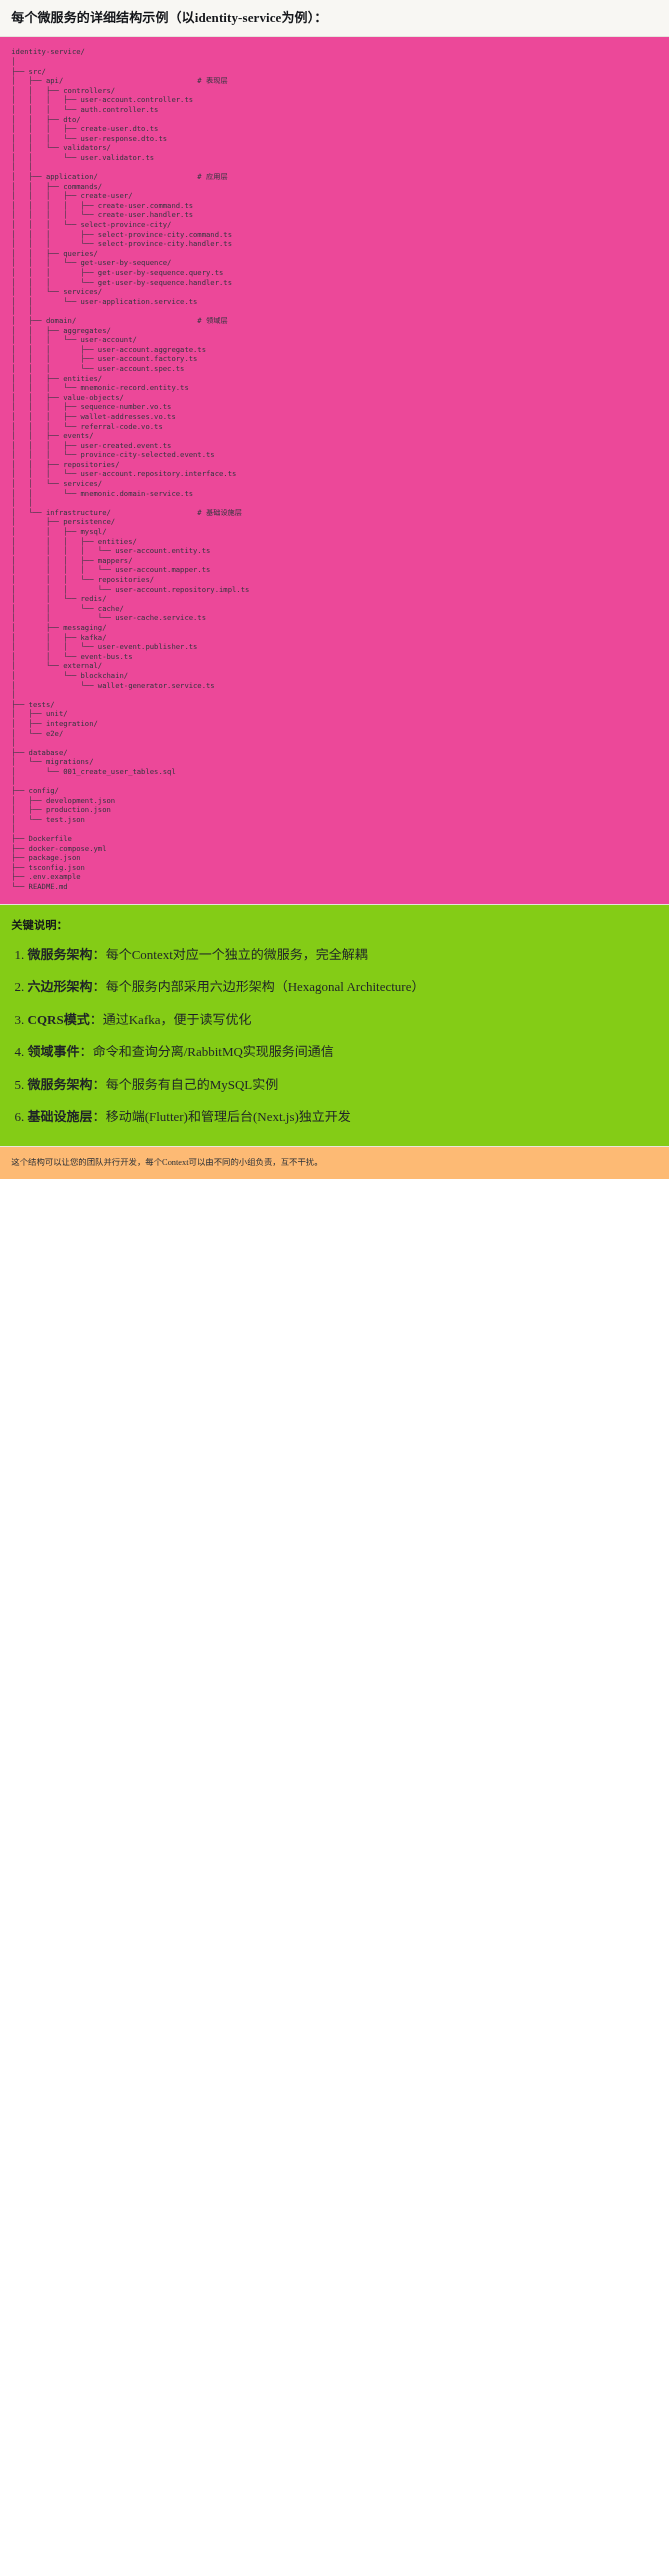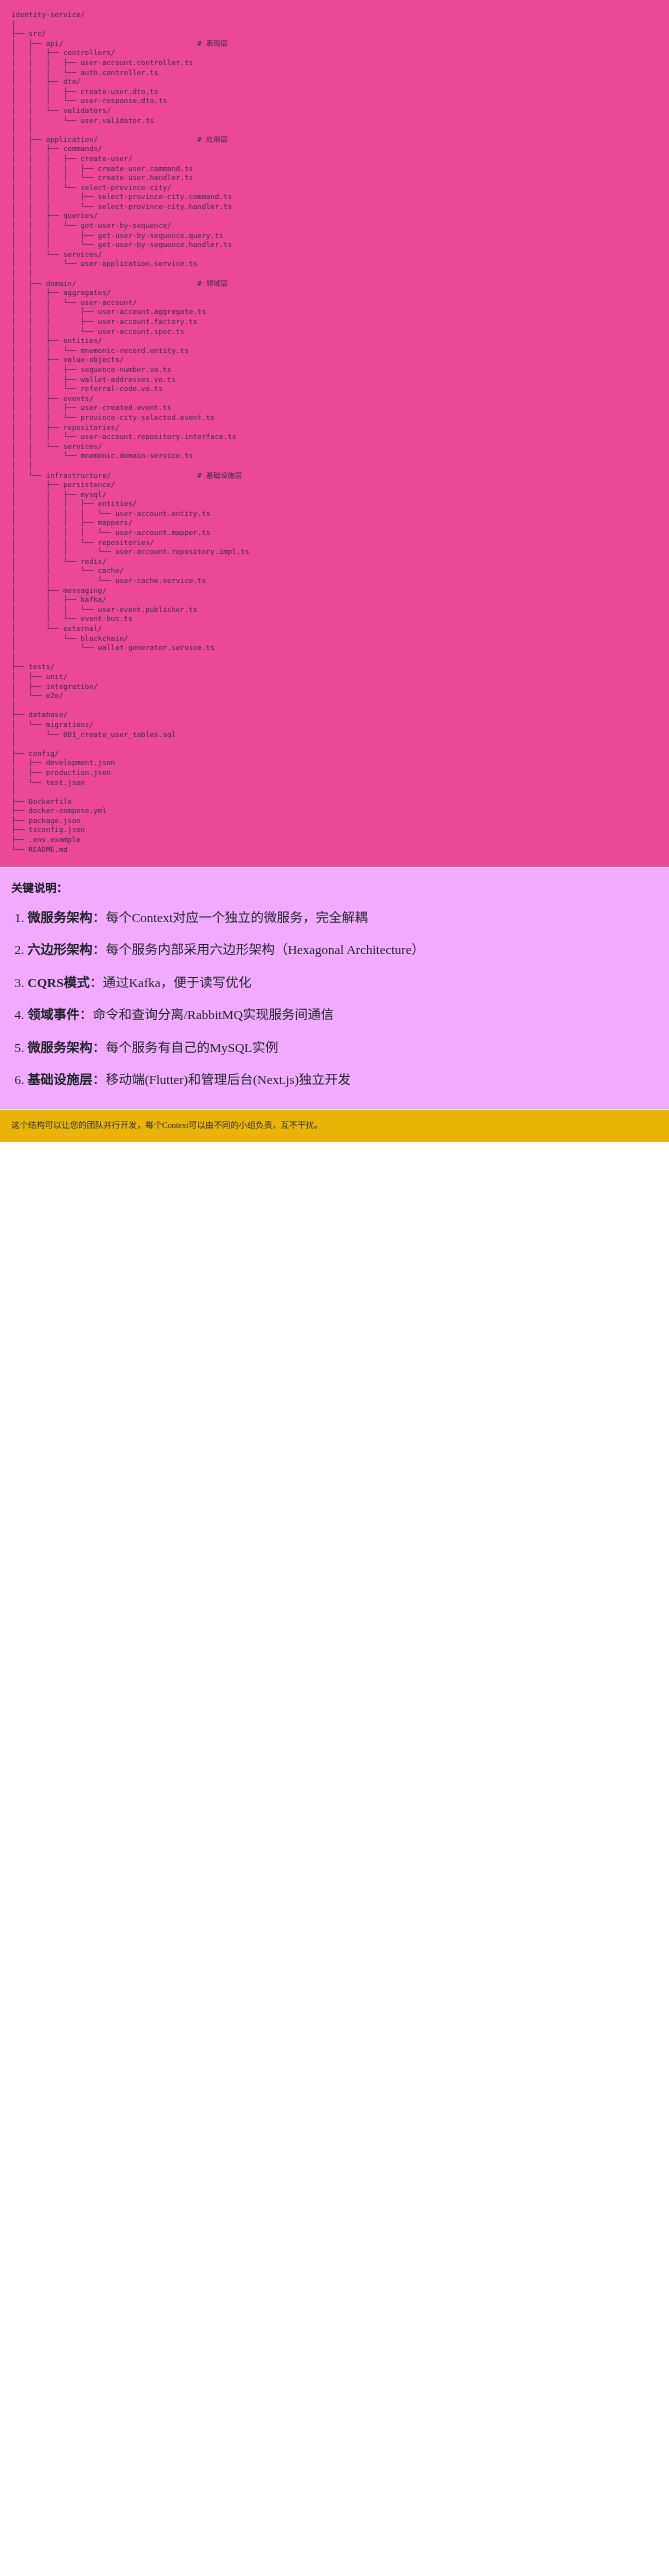--- a/index.html
+++ b/index.html
@@ -51,21 +51,21 @@
     font-size: 7.2px;
     line-height: 9.6px;
     color: #2f363d;
     white-space: pre;
     tab-size: 4;
     overflow: visible;
   }
 
   
   .notes {
-    background: #f0abfc;
+    background: #84cc16;
     padding: 11.3px 11.3px 6.3px 11.3px;
     box-sizing: border-box;
   }
   .notes-title {
     margin: 0 0 12.5px 0;
     font-size: 11.3px;
     font-weight: 700;
     color: #14161a;
     font-family: "Liberation Serif", "DejaVu Serif", serif;
   }
@@ -84,38 +84,41 @@
   ol.notes-list > li::marker {
     font-weight: 400;
   }
   .note-term {
     font-weight: 700;
   }
   .note-sep { font-weight: 400; }
   .note-desc { font-weight: 400; }
 
   .closing {
-    background: #eab308;
+    background: #fdba74;
     border-top: 0.6px solid #eae7e0;
     padding: 8.8px 11.3px 10px 11.3px;
     box-sizing: border-box;
   }
   .closing p {
     margin: 0;
     font-size: 8.4px;
     line-height: 1.6;
     color: #2c3137;
     font-family: "Liberation Serif", "DejaVu Serif", serif;
   }
 </style>
 </head>
 <body>
 
 <div class="page">
 
+  <div class="heading-band">
+    <h1 class="doc-title">每个微服务的详细结构示例（以identity-service为例）：</h1>
+  </div>
 
   <div class="tree-block">
     <pre class="tree">identity-service/
 │
 ├── src/
 │   ├── api/                               # 表现层
 │   │   ├── controllers/
 │   │   │   ├── user-account.controller.ts
 │   │   │   └── auth.controller.ts
 │   │   ├── dto/

